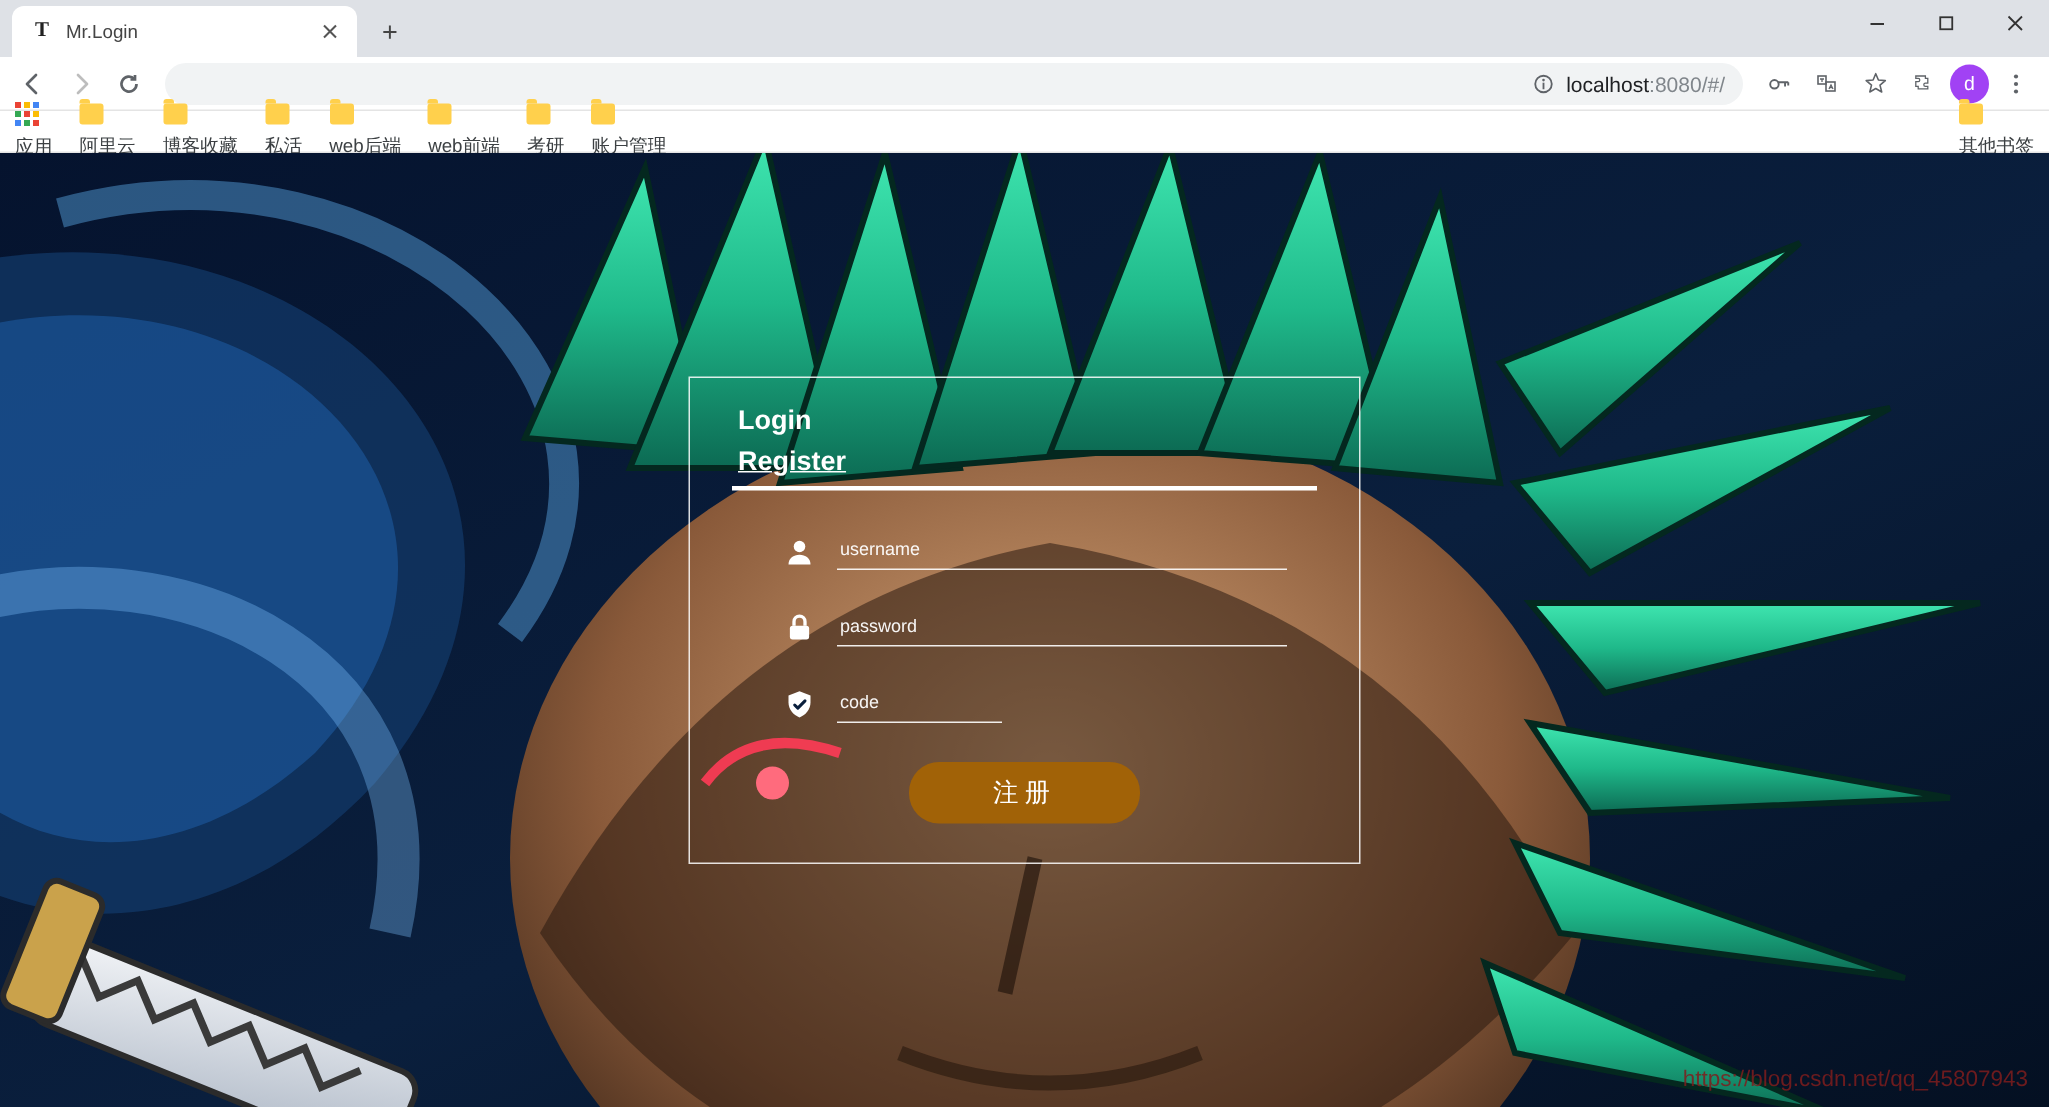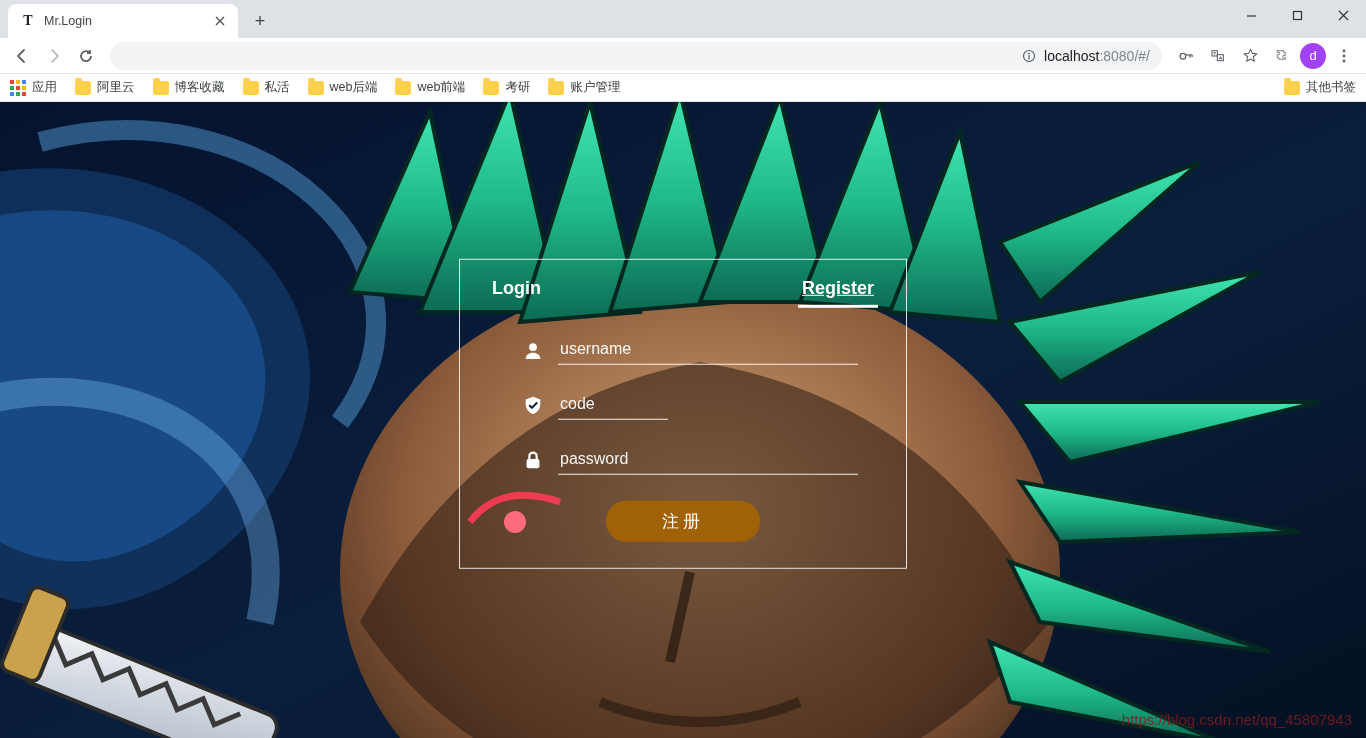--- a/index.html
+++ b/index.html
@@ -19,48 +19,48 @@
   .toolbar { height: 36px; background:#fff; display:flex; align-items:center; padding: 0 8px; gap:4px; border-bottom:1px solid #e4e4e4; }
   .toolbar .ic { width:28px;height:28px;display:flex;align-items:center;justify-content:center;color:#5f6368;border-radius:50%; font-size:16px; }
   .toolbar .ic.disabled { color:#b9b9b9; }
   .omnibox { flex:1; height:28px; background:#f1f3f4; border-radius:14px; display:flex; align-items:center; padding:0 12px; gap:8px; font-size:14px; color:#5f6368; margin:0 6px;justify-content:flex-end; }
   .omnibox .url { color:#202124; }
   .omnibox .url .host { color:#202124; }
   .omnibox .url .port, .omnibox .url .path { color:#80868b; }
   .avatar { width:26px;height:26px;border-radius:50%;background:#a142f4;color:#fff;display:flex;align-items:center;justify-content:center;font-size:13px;font-weight:500; }
 
   .bookmarks { height:28px; background:#fff; display:flex; align-items:center; padding:0 10px; gap:18px; font-size:12.5px; color:#3c4043; border-bottom:1px solid #e4e4e4; }
-  .bm { display:flex; align-items:center; gap:6px; }
+  .bm { display:flex; align-items:flex-start; gap:6px;flex-direction:column; }
   .bm .folder { width:16px;height:14px; background:#ffd04c; border-radius:2px; position:relative; }
   .bm .folder::before { content:""; position:absolute; top:-3px; left:0; width:7px;height:3px;background:#ffd04c;border-radius:2px 2px 0 0; }
   .apps-icon { width:16px;height:16px; display:grid; grid-template-columns:repeat(3,4px); grid-template-rows:repeat(3,4px); gap:2px; }
   .apps-icon span:nth-child(1){background:#ea4335;} .apps-icon span:nth-child(2){background:#fbbc04;} .apps-icon span:nth-child(3){background:#4285f4;}
   .apps-icon span:nth-child(4){background:#34a853;} .apps-icon span:nth-child(5){background:#ea4335;} .apps-icon span:nth-child(6){background:#fbbc04;}
   .apps-icon span:nth-child(7){background:#4285f4;} .apps-icon span:nth-child(8){background:#34a853;} .apps-icon span:nth-child(9){background:#ea4335;}
   .bookmarks .spacer { flex:1; }
 
   
   .viewport { flex:1; position:relative; overflow:hidden; }
   .bg { position:absolute; inset:0; }
   .bg svg { width:100%; height:100%; display:block; }
 
   .login-card {
     position:absolute; left:50%; top:50%; transform:translate(-50%, -52%);
     width:448px; border:1px solid rgba(255,255,255,.85); color:#fff;
     padding: 18px 28px 26px;
   }
-  .tabs-row { display:flex; justify-content:space-between; margin-bottom:28px; }
+  .tabs-row { display:flex; justify-content:flex-end; margin-bottom:28px;flex-direction:column; }
   .tabs-row .t { font-size:18px; font-weight:600; padding:0 4px 6px; cursor:pointer; }
   .tabs-row .t.active { border-bottom:3px solid #fff;text-decoration:underline; }
 
   .field { display:flex; align-items:center; gap:14px; margin:0 20px 26px 34px; }
   .field .icon { width:22px; height:22px; flex-shrink:0; display:flex;align-items:center;justify-content:center; }
   .field input {
     flex:1; background:transparent; border:none; border-bottom:1px solid rgba(255,255,255,.9);
-    outline:none; color:#fff; font-size:16px; padding:4px 2px 6px;
+    outline:none; color:#fff; font-size:12px; padding:4px 2px 6px;
   }
   .field input::placeholder { color:#fff; opacity:.95; }
   .field.short input { max-width:110px; }
 
   .submit-row { display:flex; justify-content:center; margin-top:8px; }
   .submit {
     background:#a16207; color:#fff; border:none; border-radius:20px;
     font-size:17px; letter-spacing:4px; padding:9px 56px; cursor:pointer;
   }
 
@@ -293,40 +293,40 @@
       <div class="field">
         <span class="icon">
           <svg width="22" height="22" viewBox="0 0 24 24">
               <circle cx="12" cy="8" r="4.2" fill="#fff"></circle>
               <path d="M4 21c0-4.4 3.6-7 8-7s8 2.6 8 7" fill="#fff"></path>
             </svg>
         </span>
         <input type="text" placeholder="username" style="">
       </div>
 
+      <div class="field">
+        <span class="icon">
+          <svg width="22" height="22" viewBox="0 0 24 24">
+              <rect x="5" y="10" width="14" height="10" rx="2" fill="#fff"></rect>
+              <path d="M8 10V7a4 4 0 0 1 8 0v3" stroke="#fff" stroke-width="2.4" fill="none"></path>
+            </svg>
+        </span>
+        <input type="password" placeholder="password" style="">
+      </div>
+
       <div class="field short">
         <span class="icon">
           <svg width="22" height="22" viewBox="0 0 24 24">
               <path d="M12 2l8 3v5c0 5-3.4 9.4-8 11-4.6-1.6-8-6-8-11V5l8-3z" fill="#fff"></path>
               <path d="M8.5 12l2.3 2.3L16 9" stroke="#0a1f3d" stroke-width="2.2" fill="none" stroke-linecap="round" stroke-linejoin="round"></path>
             </svg>
         </span>
         <input type="text" placeholder="code" style="">
       </div>
 
-      <div class="field">
-        <span class="icon">
-          <svg width="22" height="22" viewBox="0 0 24 24">
-              <rect x="5" y="10" width="14" height="10" rx="2" fill="#fff"></rect>
-              <path d="M8 10V7a4 4 0 0 1 8 0v3" stroke="#fff" stroke-width="2.4" fill="none"></path>
-            </svg>
-        </span>
-        <input type="password" placeholder="password" style="">
-      </div>
-
       <div class="submit-row">
         <button class="submit">注册</button>
       </div>
     </div>
 
     <div class="watermark">https://blog.csdn.net/qq_45807943</div>
   </div>
 </div>
 
 </body></html>

